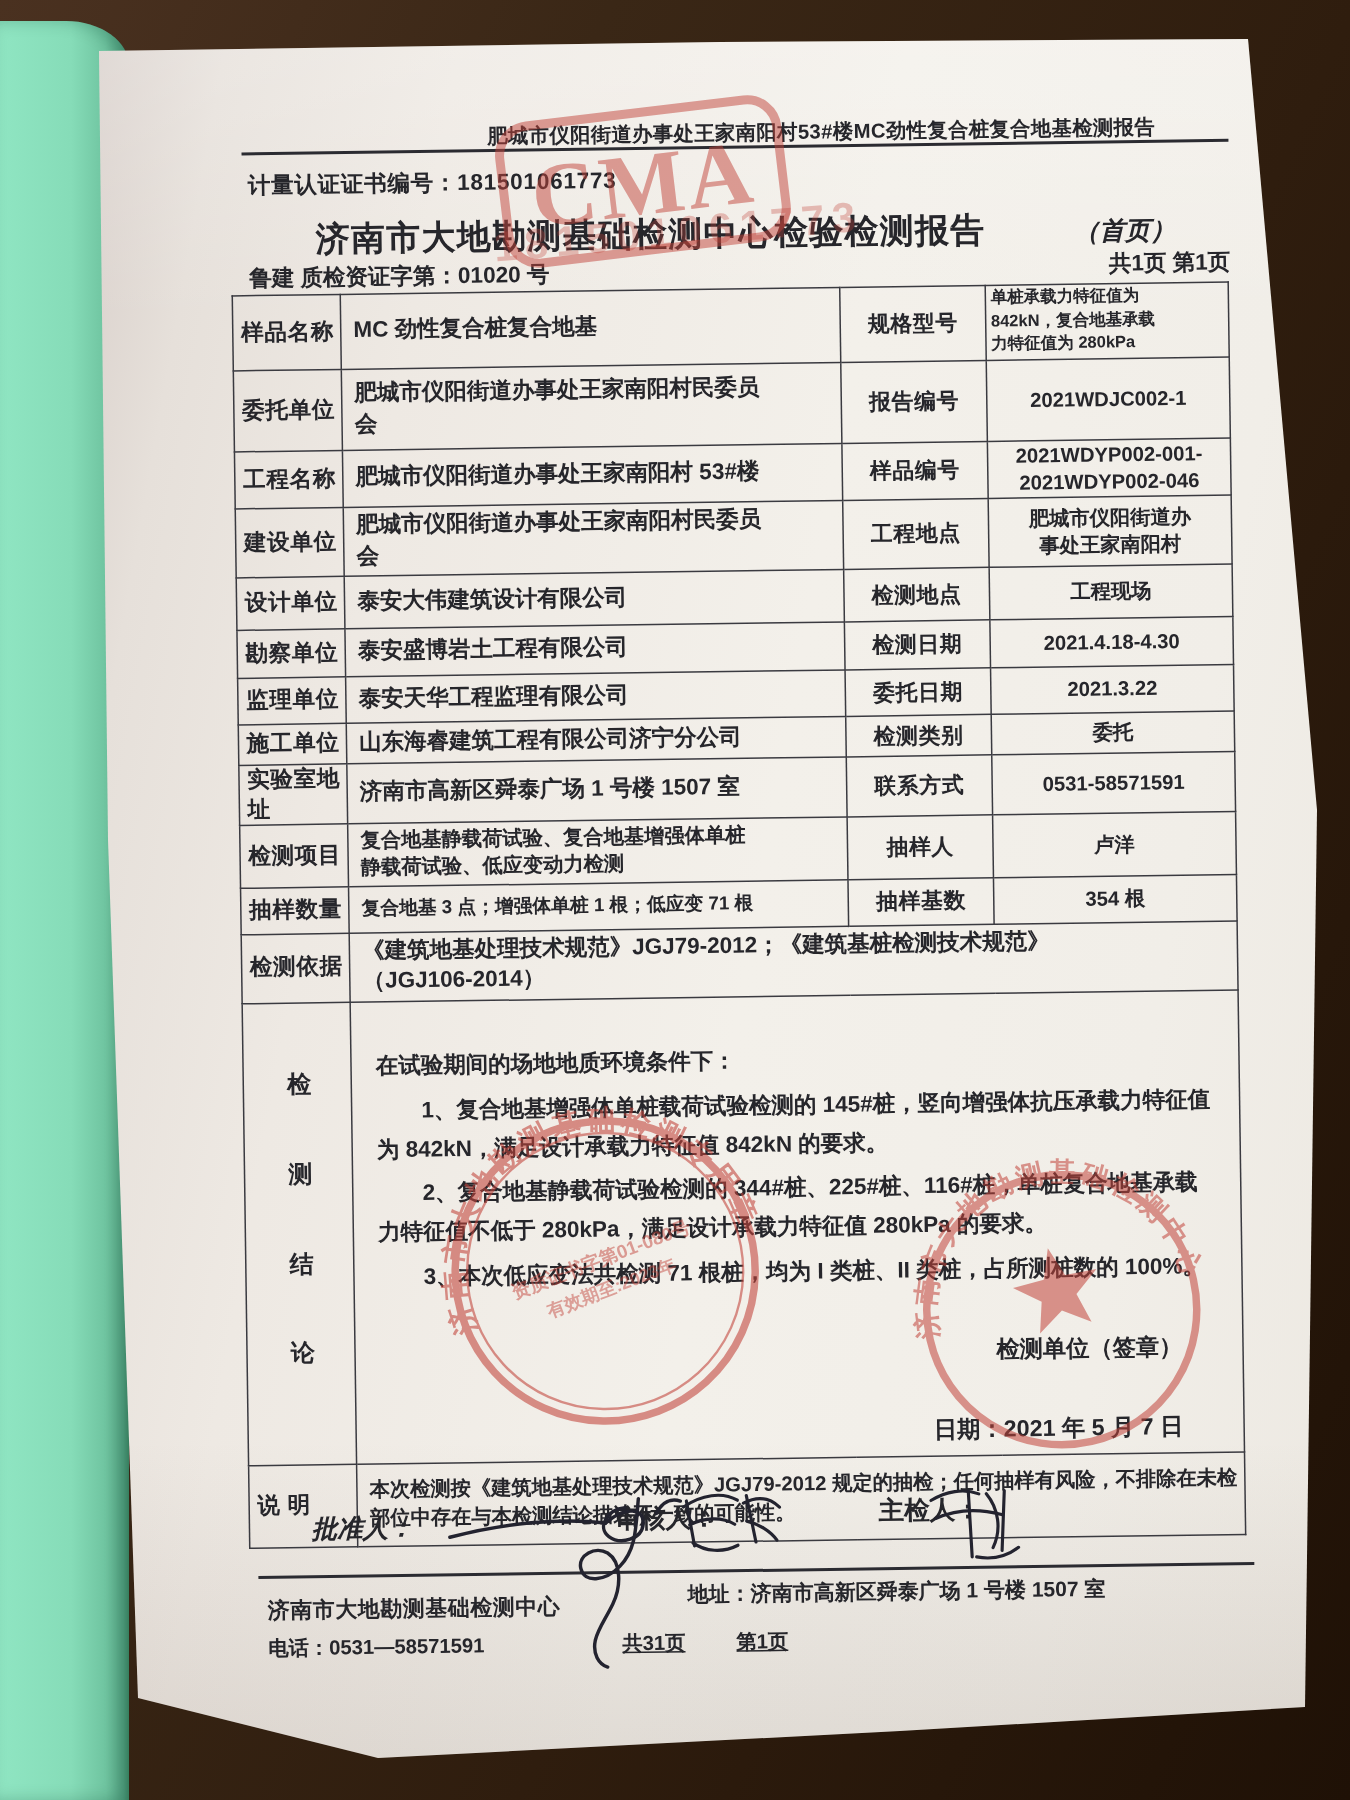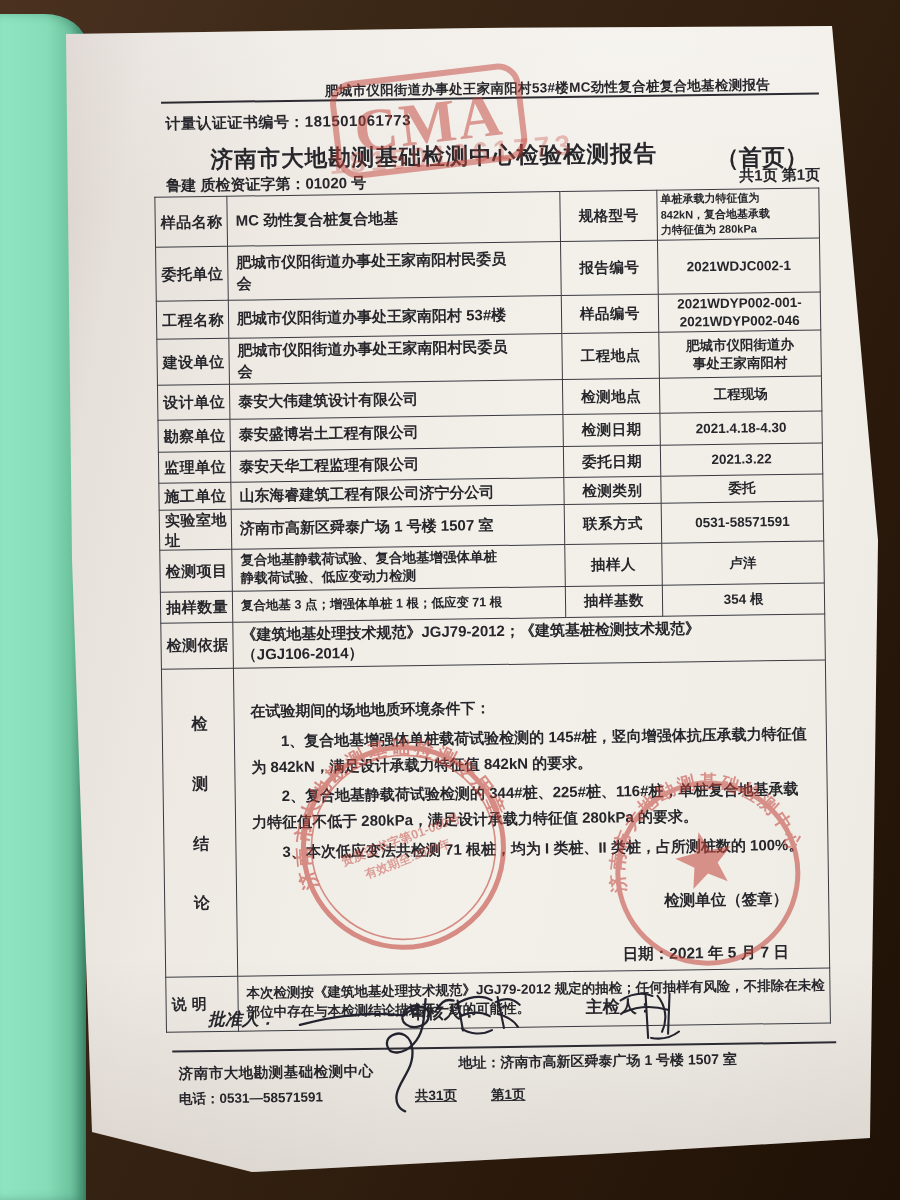--- a/index.html
+++ b/index.html
@@ -23,21 +23,21 @@
     background:linear-gradient(100deg,#cbc1bd 0%,#d8cfca 6%,#e6e0da 14%,#eee9e3 28%,#f3f0ea 55%,#f1eee8 80%,#ece8e1 100%);
   }
   .paper::after{content:"";position:absolute;inset:0;
     background:linear-gradient(180deg,rgba(255,255,255,.25) 0%,rgba(0,0,0,0) 18%,rgba(0,0,0,0) 80%,rgba(90,70,60,.14) 100%);}
   .content{position:absolute;inset:0;transform:rotate(-0.8deg);transform-origin:500px 600px;color:#26262b;}
   .abs{position:absolute;}
   .doc-title{left:332px;top:80px;width:492px;font-size:13.5px;font-weight:700;letter-spacing:.3px;white-space:nowrap;}
   .doc-underline{left:168px;top:97px;width:658px;border-bottom:2px solid #2b2b31;height:0;}
   .cert-line{left:172px;top:110px;font-size:15px;font-weight:700;letter-spacing:.5px;}
   .main-title{left:160px;top:140px;width:560px;text-align:center;font-size:22.5px;font-weight:700;letter-spacing:1px;white-space:nowrap;}
-  .title-suffix{left:722px;top:146px;font-size:23px;font-weight:700;}
+  .title-suffix{left:722px;top:146px;font-size:17px;font-weight:700;font-style:italic;}
   .reg-line{left:172px;top:172px;font-size:15px;font-weight:700;}
   .pages-top{left:700px;top:170px;width:126px;text-align:right;font-size:15px;font-weight:700;white-space:nowrap;}
   
   table.report{position:absolute;left:160px;top:192px;width:664px;border-collapse:collapse;table-layout:fixed;}
   table.report td{border:1.6px solid #3a3a40;vertical-align:middle;white-space:pre-line;overflow:hidden;}
   td.lc{font-size:15px;font-weight:700;text-align:left;padding:0 2px 0 5px;letter-spacing:.5px;line-height:1.3;}
   td.vc{font-size:15px;font-weight:600;text-align:left;padding:2px 4px 2px 8px;line-height:1.35;}
   td.vmid{font-size:13.5px;}
   td.vsmall{font-size:12.5px;}
   td.l3{font-size:14.5px;font-weight:700;text-align:center;letter-spacing:.5px;}

